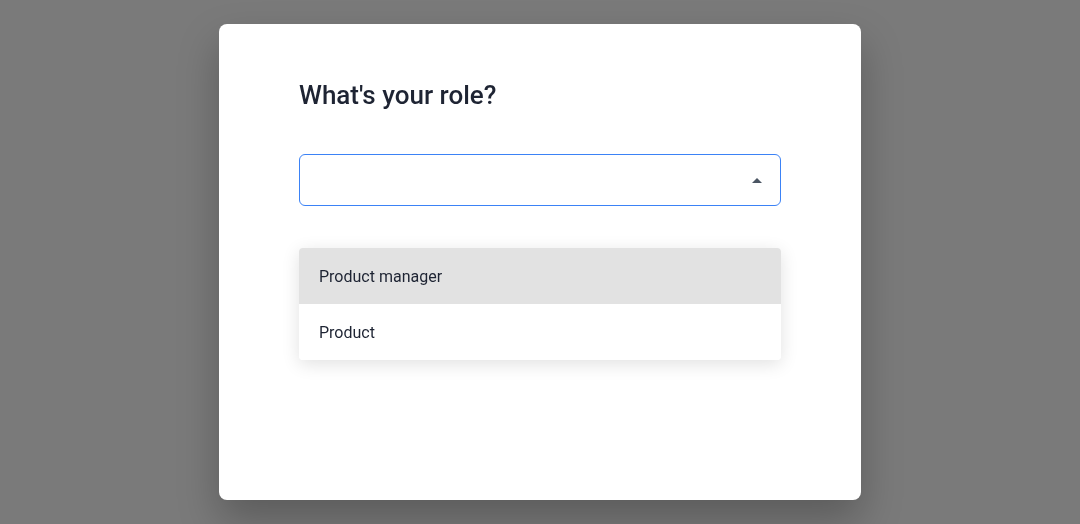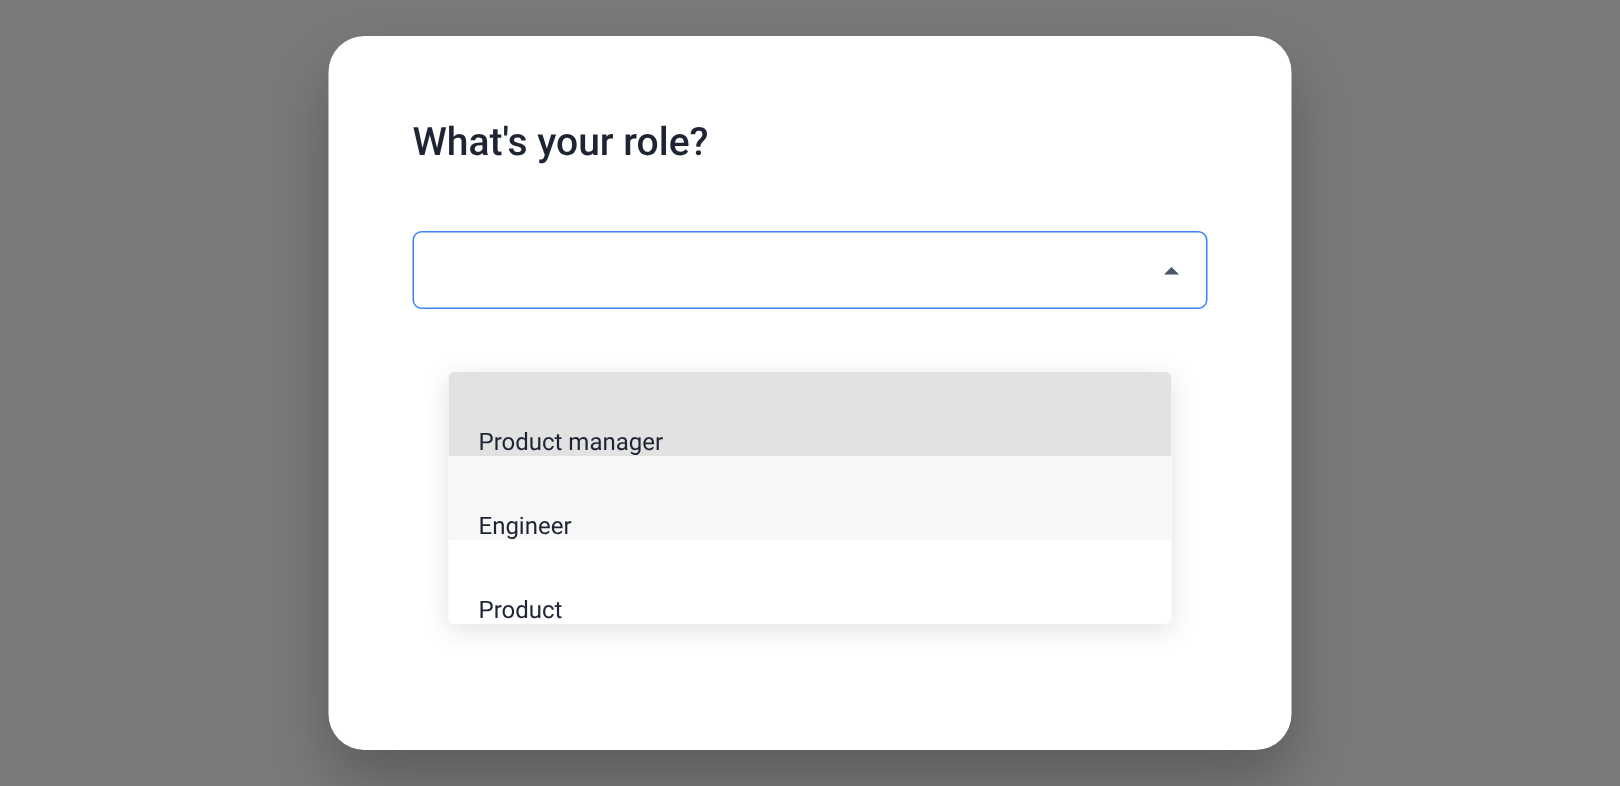--- a/index.html
+++ b/index.html
@@ -13,22 +13,22 @@
       background: #7a7a7a;
       display: flex;
       align-items: center;
       justify-content: center;
       font-family: -apple-system, BlinkMacSystemFont, "Segoe UI", Roboto, sans-serif;
     }
     .card {
       width: 642px;
       height: 476px;
       background: #ffffff;
-      border-radius: 24px;
-      padding: 56px 56px;
+      border-radius: 8px;
+      padding: 56px 80px;
       box-shadow: 0 20px 40px rgba(0,0,0,0.25);
       position: relative;
     }
     .title {
       font-size: 26px;
       font-weight: 500;
       color: #1e2433;
       margin-bottom: 44px;
     }
     .select-box {
@@ -57,21 +57,21 @@
       left: 80px;
       width: 482px;
       background: #ffffff;
       box-shadow: 0 4px 18px rgba(0,0,0,0.12);
       border-radius: 4px;
       overflow: hidden;
     }
     .option {
       height: 56px;
       display: flex;
-      align-items: flex-end;
+      align-items: center;
       padding: 0 20px;
       font-size: 16px;
       color: #1e2433;
       cursor: pointer;
     }
     .option.highlighted {
       background: #e2e2e2;
     }
     .option.alt {
       background: #f7f7f7;
@@ -88,20 +88,17 @@
 
   <div class="select-box">
     <span></span>
     <span class="caret"></span>
   </div>
 
   <div class="dropdown">
     <div class="option highlighted">
       <span>Product manager</span>
     </div>
-    <div class="option alt">
-      <span>Engineer</span>
-    </div>
     <div class="option plain">
       <span>Product</span>
     </div>
   </div>
 </div>
 
 </body></html>

